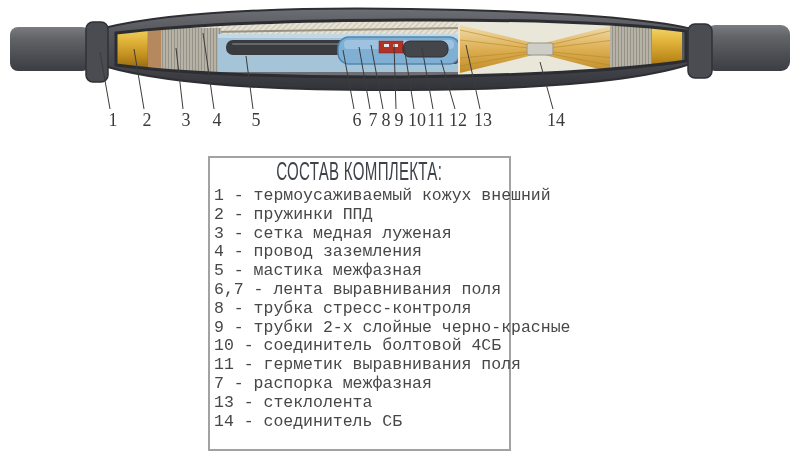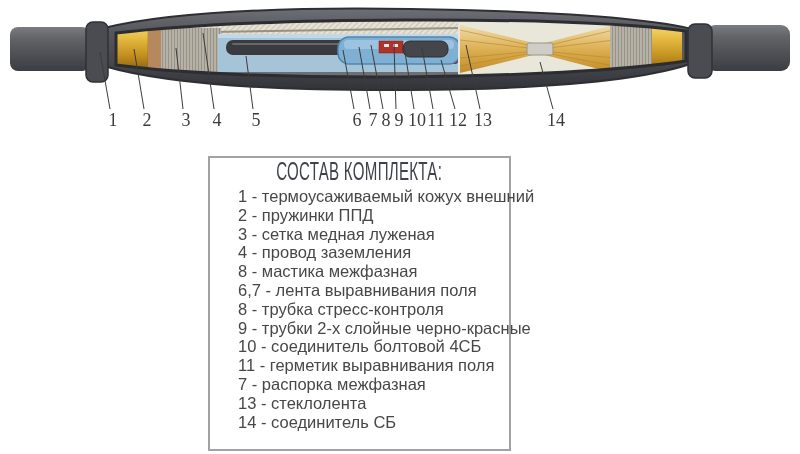--- a/index.html
+++ b/index.html
@@ -30,22 +30,22 @@
   }
   #legend-title-row{text-align:center;line-height:26px;height:26px;}
   #legend-title{
     display:inline-block;
     font-family:"Liberation Sans", sans-serif;
     font-size:26px;font-weight:400;color:var(--title-color,#3d4349);
     transform:scaleX(0.58);transform-origin:center;
     white-space:nowrap;letter-spacing:0.5px;
   }
   #kit-list{
-    margin-top:3px;padding-left:28px;padding-right:4px;
-    font-family:Liberation Sans, sans-serif;
+    margin-top:3px;padding-left:4px;padding-right:4px;
+    font-family:Liberation Mono, monospace;
     font-size:16.5px;color:var(--text-dark,#474747);
     line-height:18.8px;
   }
   .kit-item{white-space:nowrap;}
 </style>
 </head>
 <body>
 
 <div id="stage">
 
@@ -181,21 +181,21 @@
 
   <div id="legend">
     <div id="legend-title-row">
       <span id="legend-title">СОСТАВ КОМПЛЕКТА:</span>
     </div>
     <div id="kit-list">
         <div class="kit-item">1 - термоусаживаемый кожух внешний</div>
         <div class="kit-item">2 - пружинки ППД</div>
         <div class="kit-item">3 - сетка медная луженая</div>
         <div class="kit-item">4 - провод заземления</div>
-        <div class="kit-item">8 - мастика межфазная</div>
+        <div class="kit-item">5 - мастика межфазная</div>
         <div class="kit-item">6,7 - лента выравнивания поля</div>
         <div class="kit-item">8 - трубка стресс-контроля</div>
         <div class="kit-item">9 - трубки 2-х слойные черно-красные</div>
         <div class="kit-item">10 - соединитель болтовой 4СБ</div>
         <div class="kit-item">11 - герметик выравнивания поля</div>
         <div class="kit-item">7 - распорка межфазная</div>
         <div class="kit-item">13 - стеклолента</div>
         <div class="kit-item">14 - соединитель СБ</div>
       </div>
   </div>

